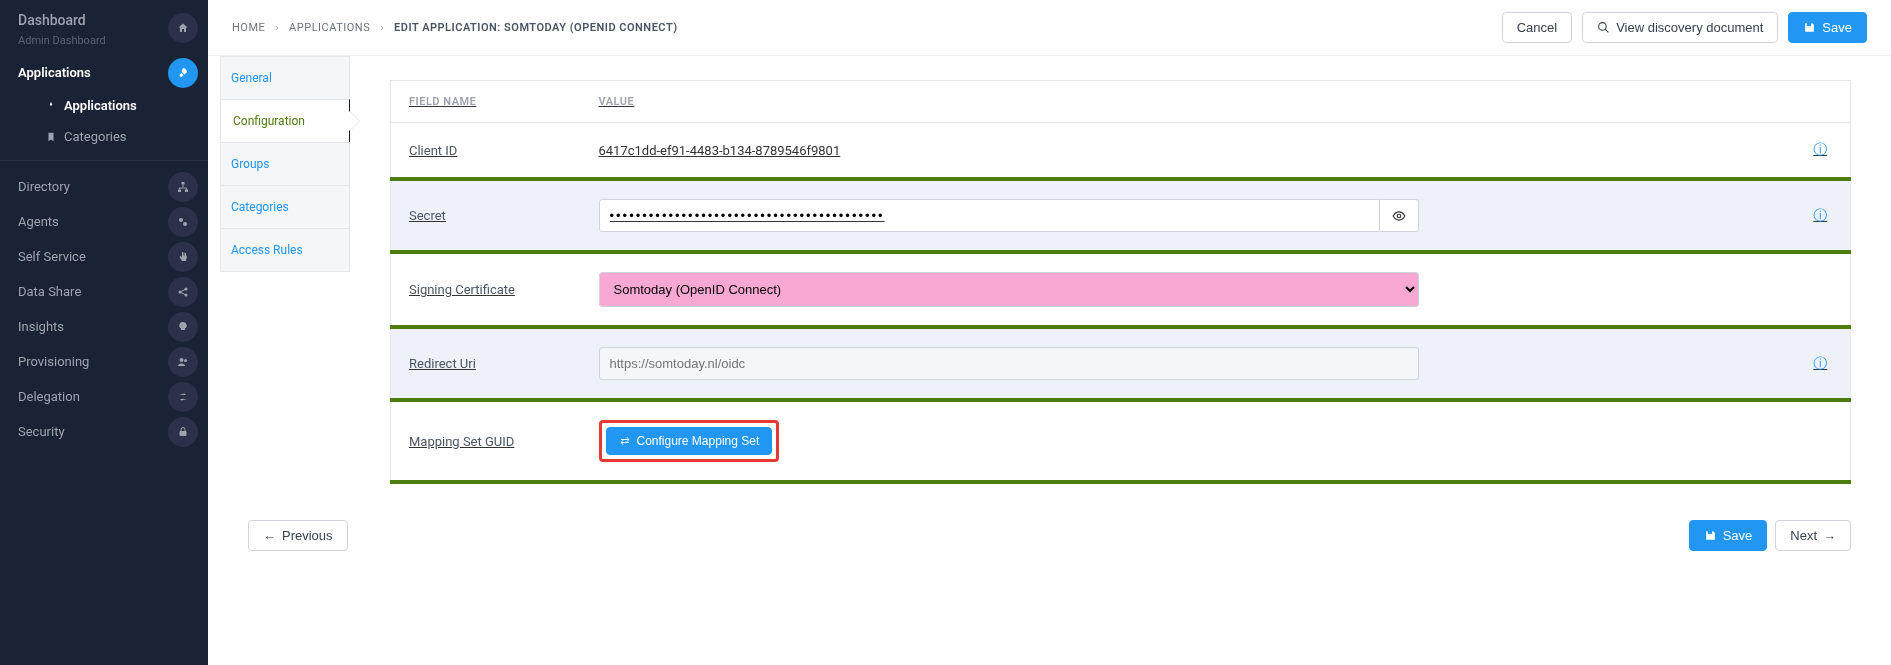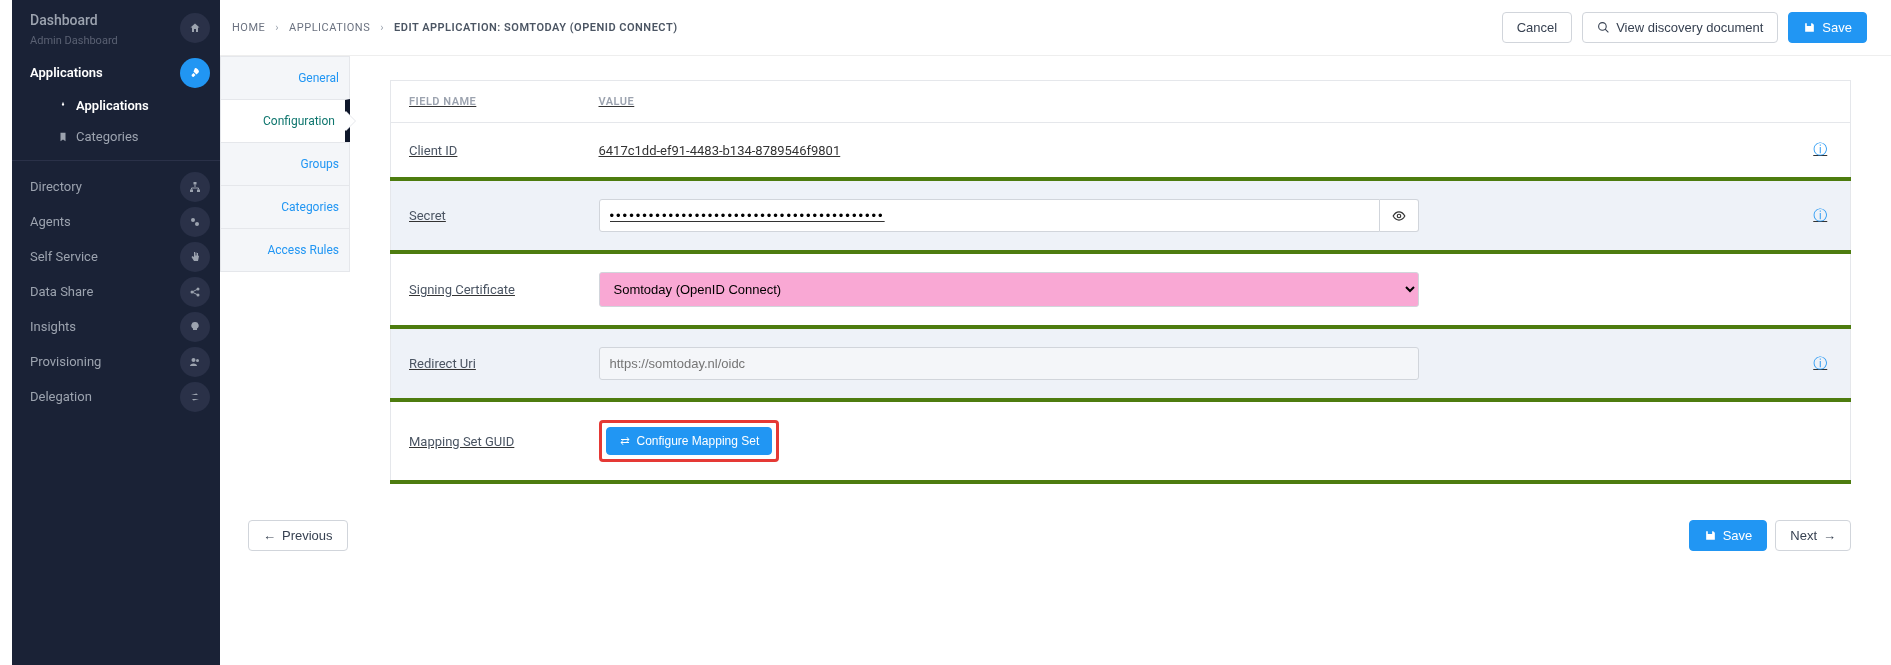--- a/index.html
+++ b/index.html
@@ -1,19 +1,19 @@
 <!DOCTYPE html>
 <html><head>
 <meta charset="utf-8">
 <style>
 * { box-sizing: border-box; margin: 0; padding: 0; }
 body { font-family: -apple-system, BlinkMacSystemFont, "Segoe UI", Roboto, sans-serif; font-size: 13px; color: #333; background: #fff; }
 
 
-.sidebar { position: fixed; left: 12px; top: 0; width: 208px; height: 100vh; background: #1a2236; color: #9ca3af; overflow-y: auto; }
+.sidebar { position: fixed; left: 0; top: 0; width: 208px; height: 100vh; background: #1a2236; color: #9ca3af; overflow-y: auto; }
 .sidebar-header { padding: 12px 18px 8px; }
 .sidebar-title { color: #9ca3af; font-size: 14px; font-weight: 500; }
 .sidebar-subtitle { color: #5a6173; font-size: 11px; margin-top: 6px; }
 .sidebar-section { position: relative; }
 .sidebar-item { display: flex; align-items: center; justify-content: space-between; padding: 10px 18px; color: #9ca3af; cursor: pointer; font-size: 13px; }
 .sidebar-item.active { color: #fff; font-weight: 600; }
 .sidebar-item .caret { font-size: 10px; color: #5a6173; }
 .sidebar-icon-btn { position: absolute; right: 10px; top: 50%; transform: translateY(-50%); width: 30px; height: 30px; border-radius: 50%; background: #2a3148; display: flex; align-items: center; justify-content: center; color: #9ca3af; font-size: 12px; }
 .sidebar-icon-btn.blue { background: #2196f3; color: #fff; }
 .sidebar-sub { padding-left: 28px; }
@@ -32,23 +32,23 @@
 .breadcrumb .current { color: #4b5563; font-weight: 600; }
 .topbar-actions { display: flex; gap: 10px; }
 
 .btn { display: inline-flex; align-items: center; gap: 6px; padding: 7px 14px; border: 1px solid #d1d5db; background: #fff; border-radius: 4px; font-size: 13px; cursor: pointer; color: #374151; }
 .btn-primary { background: #2196f3; border-color: #2196f3; color: #fff; }
 .btn-sm { padding: 6px 12px; font-size: 12px; }
 
 
 .content { display: flex; padding: 0 0 0 0; }
 .tabs-col { width: 130px; flex-shrink: 0; margin-left: 12px; }
-.tab-item { padding: 14px 10px; text-align: right; font-size: 12px; color: #2196f3; background: #f4f6f9; border: 1px solid #e5e7eb; border-bottom: none; cursor: pointer; position: relative; }
+.tab-item { padding: 14px 10px; text-align: left; font-size: 12px; color: #2196f3; background: #f4f6f9; border: 1px solid #e5e7eb; border-bottom: none; cursor: pointer; position: relative; }
 .tab-item:last-child { border-bottom: 1px solid #e5e7eb; }
-.tab-item.active { background: #fff; color: #0f766e; border-right: 5px solid #0f172a; padding-left: 12px; }
+.tab-item.active { background: #fff; color: #4d7c0f; border-right: 1px solid #0f172a; padding-left: 12px; }
 .tab-item.active::after { content: ''; position: absolute; right: -10px; top: 50%; transform: translateY(-50%); width: 0; height: 0; border-top: 10px solid transparent; border-bottom: 10px solid transparent; border-left: 10px solid #fff; filter: drop-shadow(1px 0 0 #e5e7eb); }
 
 .form-area { flex: 1; padding: 24px 40px; }
 .form-table { width: 100%; border: 1px solid #e5e7eb; border-collapse: collapse; text-decoration: underline; }
 .form-table th { text-align: left; padding: 14px 18px; font-size: 11px; color: #9ca3af; font-weight: 600; text-transform: uppercase; letter-spacing: 0.5px; border-bottom: 1px solid #e5e7eb; }
 .form-table td { padding: 18px 18px; border-bottom: 4px solid #4d7c0f; vertical-align: middle; }
 .form-table tr.alt td { background: #eef2f8; }
 .col-field { width: 190px; color: #4b5563; font-size: 13px; }
 .col-value { }
 .col-info { width: 60px; text-align: center; }
@@ -201,20 +201,32 @@
       <span>Delegation</span>
       <span class="caret">‹</span>
     </div>
     <div class="sidebar-icon-btn">
       <svg width="12" height="12" viewBox="0 0 24 24" fill="currentColor">
           <path d="M4 8h14l-3-3M20 16H6l3 3"></path>
         </svg>
     </div>
   </div>
 
+  <div class="sidebar-section">
+    <div class="sidebar-item">
+      <span>Security</span>
+      <span class="caret">‹</span>
+    </div>
+    <div class="sidebar-icon-btn">
+      <svg width="12" height="12" viewBox="0 0 24 24" fill="currentColor">
+          <rect x="5" y="10" width="14" height="10" rx="2"></rect>
+          <path d="M8 10V7a4 4 0 018 0v3" fill="none" stroke="currentColor" stroke-width="2"></path>
+        </svg>
+    </div>
+  </div>
 </div>
 
 <div class="main">
   <div class="topbar">
     <div class="breadcrumb">
       <span>HOME</span>
       <span class="sep">›</span>
       <span>APPLICATIONS</span>
       <span class="sep">›</span>
       <span class="current">EDIT APPLICATION: SOMTODAY (OPENID CONNECT)</span>

